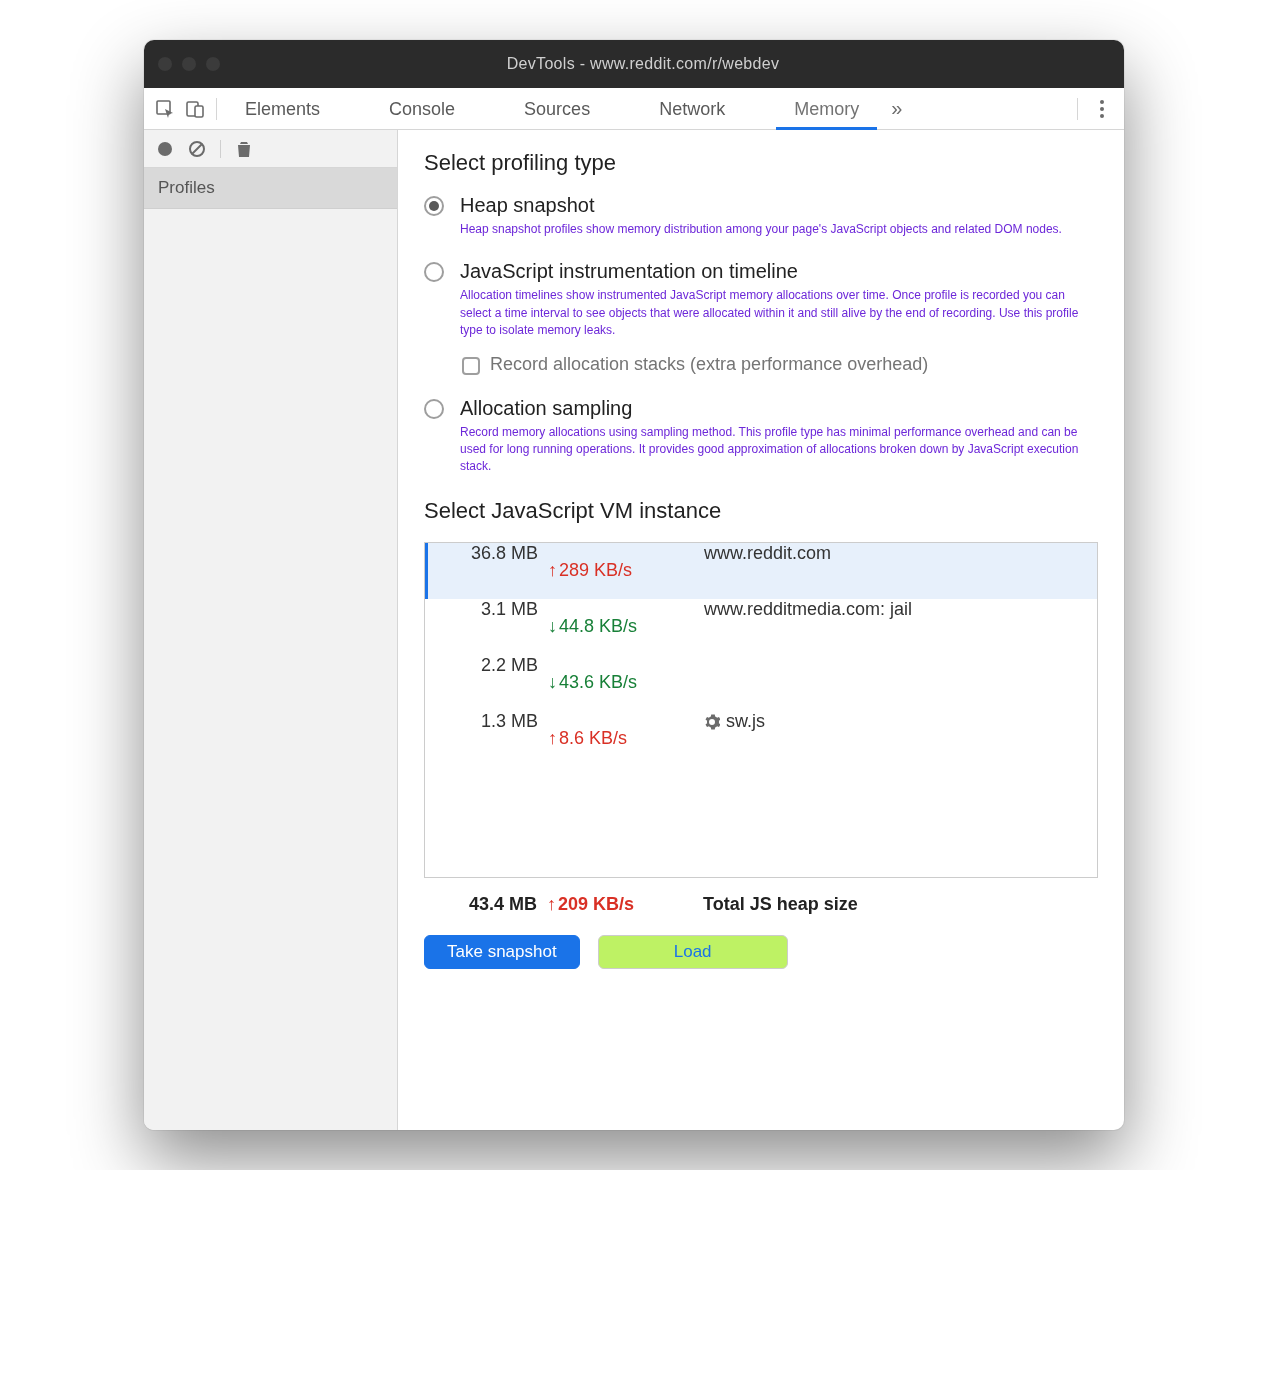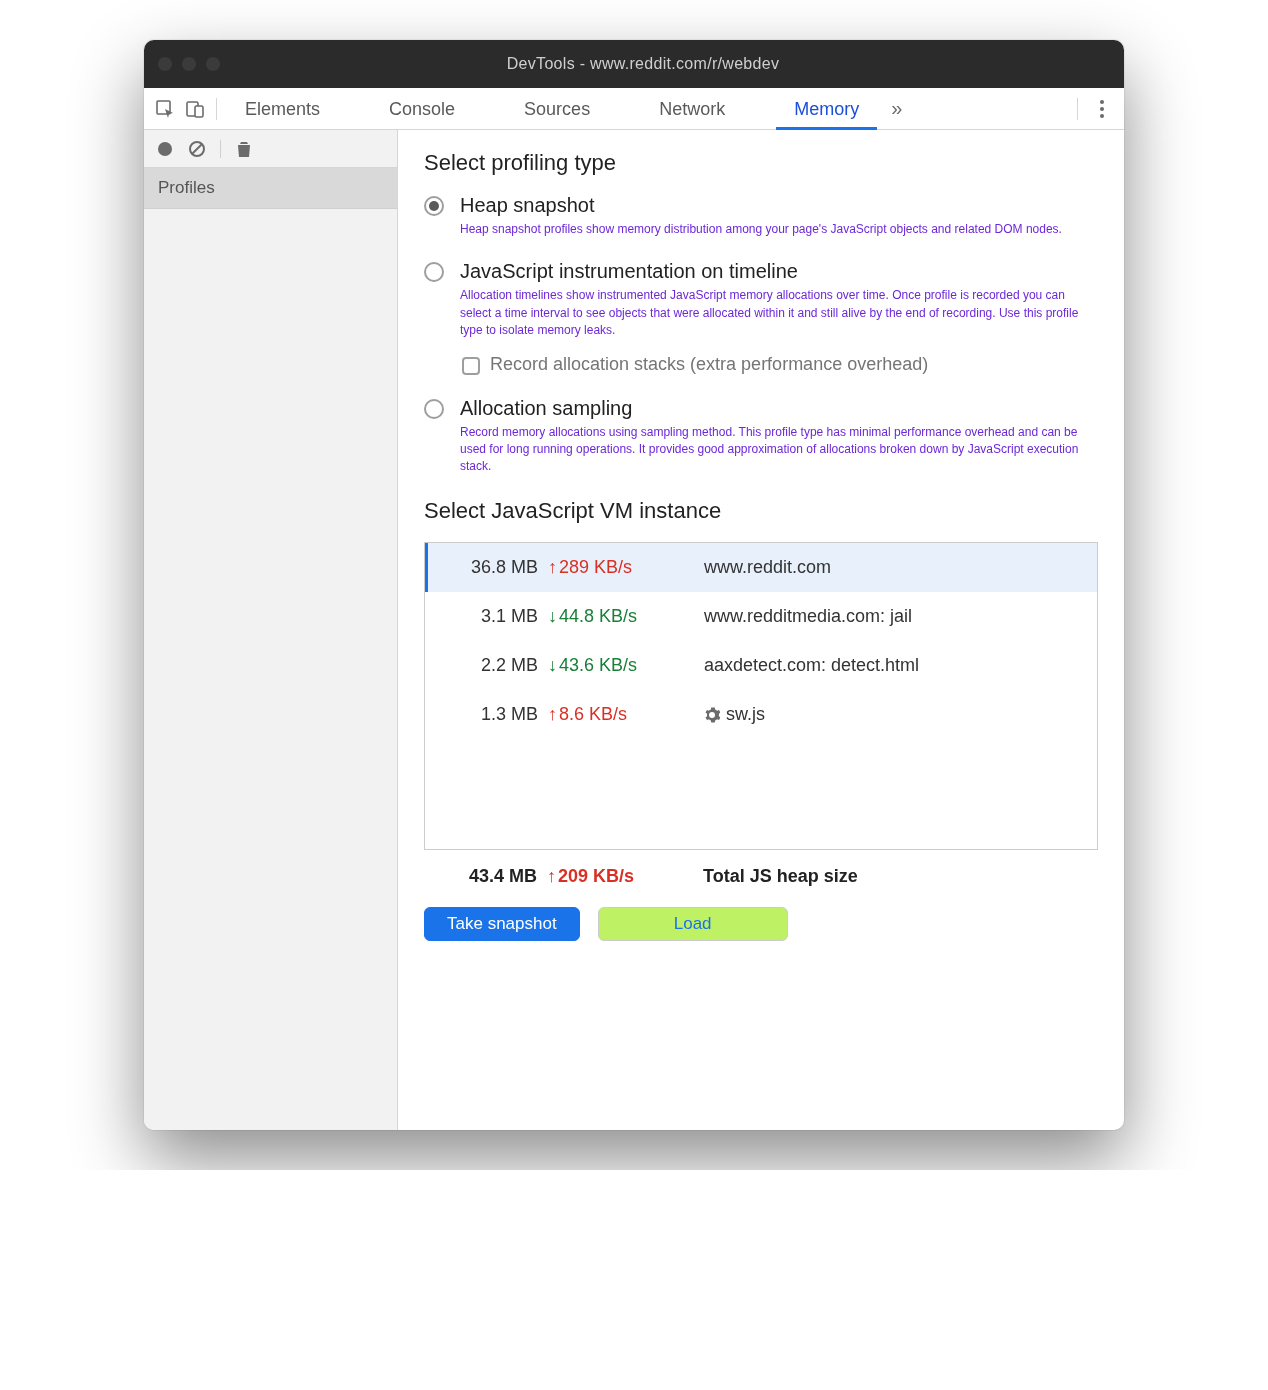--- a/index.html
+++ b/index.html
@@ -39,21 +39,21 @@
   }
   .tabbar .iconbtn {
     width: 30px; height: 30px;
     display: flex; align-items: center; justify-content: center;
     color: #6b6b6b;
     cursor: pointer;
   }
   .tabbar .sep { width: 1px; height: 22px; background: #d6d6d6; margin: 0 10px 0 6px;}
   .tabs { display: flex; align-items: center; gap: 33px; }
   .tab { padding: 0 18px; height: 42px; line-height: 42px; color: #5a5a5a; font-size: 18px; cursor: pointer;}
-  .tab.active { color: #1d4ed8; border-bottom: 3px solid #1a73e8; font-weight: 400; text-align: right;}
+  .tab.active { color: #737373; border-bottom: 3px solid #1a73e8; font-weight: 400; text-align: right;}
   .tabbar .more { margin-left: 6px; color: #6b6b6b; font-size: 20px; cursor: pointer; padding: 0 8px;}
   .tabbar .spacer { flex: 1; }
   .tabbar .sep2 { width: 1px; height: 22px; background: #d6d6d6; margin: 0 10px;}
   .kebab { width: 28px; height: 42px; display: flex; flex-direction: column; align-items: center; justify-content: center; gap: 3px; cursor: pointer; margin-right: 8px;}
   .kebab span { width: 4px; height: 4px; background: #6b6b6b; border-radius: 50%; }
   .body { display: flex; min-height: 1000px;}
   .sidebar { width: 254px; background: #f2f2f2; border-right: 1px solid #d6d6d6; }
   .sidetools { height: 38px; display: flex; align-items: center; padding: 0 10px; gap: 10px; border-bottom: 1px solid #d6d6d6;}
   .sidetools .ticon { color: #6b6b6b; display:flex; align-items:center; justify-content:center; width:22px; height:22px; cursor:pointer;}
   .sidetools .vsep { width: 1px; height: 18px; background: #cfcfcf; margin: 0 2px;}
@@ -65,21 +65,21 @@
   .radio .outer { width: 20px; height: 20px; border: 2px solid #9e9e9e; border-radius: 50%; display:flex; align-items:center; justify-content:center; cursor:pointer; margin-top: 2px;}
   .radio .outer .inner { width: 10px; height: 10px; background: #5a5a5a; border-radius: 50%; display:none;}
   .radio.selected .outer .inner { display:block; }
   .opt-body .opt-title { font-size: 20px; color: #222; margin-bottom: 4px; }
   .opt-body .opt-desc { font-size: 12px; color: #6d28d9; line-height: 1.45; }
   .checkbox-row { display:flex; align-items:flex-end; gap:10px; margin-top:14px; padding-left: 2px;}
   .checkbox { width: 18px; height: 18px; border: 2px solid #9e9e9e; border-radius: 4px; cursor:pointer;}
   .checkbox-label { color: #757575; font-size: 18px;}
 
   .vm-table { border: 1px solid #ccc; margin-top: 6px;}
-  .vm-row { display:flex; align-items:center; height: 49px; font-size: 18px; }
+  .vm-row { display:flex; height: 56px; font-size: 18px; }
   .vm-row.selected { background: #e7f0fb; border-left: 3px solid #1a73e8; }
   .vm-row:not(.selected) { border-left: 3px solid transparent; }
   .vm-size { width: 120px; text-align: right; padding-right: 10px; color: #333;}
   .vm-rate { width: 130px; display:flex; align-items:center; gap: 2px;}
   .vm-rate.up { color: #d93025; }
   .vm-rate.down { color: #188038; }
   .vm-origin { flex:1; color: #333; padding-left: 26px;}
   .vm-empty { height: 110px; }
   .gear-icon { width:16px; height:16px; display:inline-block; vertical-align:middle; margin-right:6px;}
 
@@ -223,21 +223,20 @@
                 <span>44.8 KB/s</span>
               </div>
               <div class="vm-origin">www.redditmedia.com: jail</div>
             </div>
             <div class="vm-row">
               <div class="vm-size">2.2 MB</div>
               <div class="vm-rate down">
                 <span class="arrow">↓</span>
                 <span>43.6 KB/s</span>
               </div>
-              <div class="vm-origin">aaxdetect.com: detect.html</div>
             </div>
             <div class="vm-row">
               <div class="vm-size">1.3 MB</div>
               <div class="vm-rate up">
                 <span class="arrow">↑</span>
                 <span>8.6 KB/s</span>
               </div>
               <div class="vm-origin"><span class="gear-icon"><svg width="16" height="16" viewBox="0 0 16 16" fill="#6b6b6b">
                     <path d="M8 5a3 3 0 100 6 3 3 0 000-6zm7 3a7 7 0 01-.1 1.2l1.6 1.2-1.5 2.6-1.9-.7a6 6 0 01-2 1.2l-.3 2H7.2l-.3-2a6 6 0 01-2-1.2l-1.9.7L1.5 10.4l1.6-1.2A7 7 0 013 8a7 7 0 01.1-1.2L1.5 5.6 3 3l1.9.7a6 6 0 012-1.2l.3-2h3.6l.3 2a6 6 0 012 1.2L15 3l1.5 2.6-1.6 1.2A7 7 0 0115 8z"></path>
                   </svg></span>sw.js</div>

